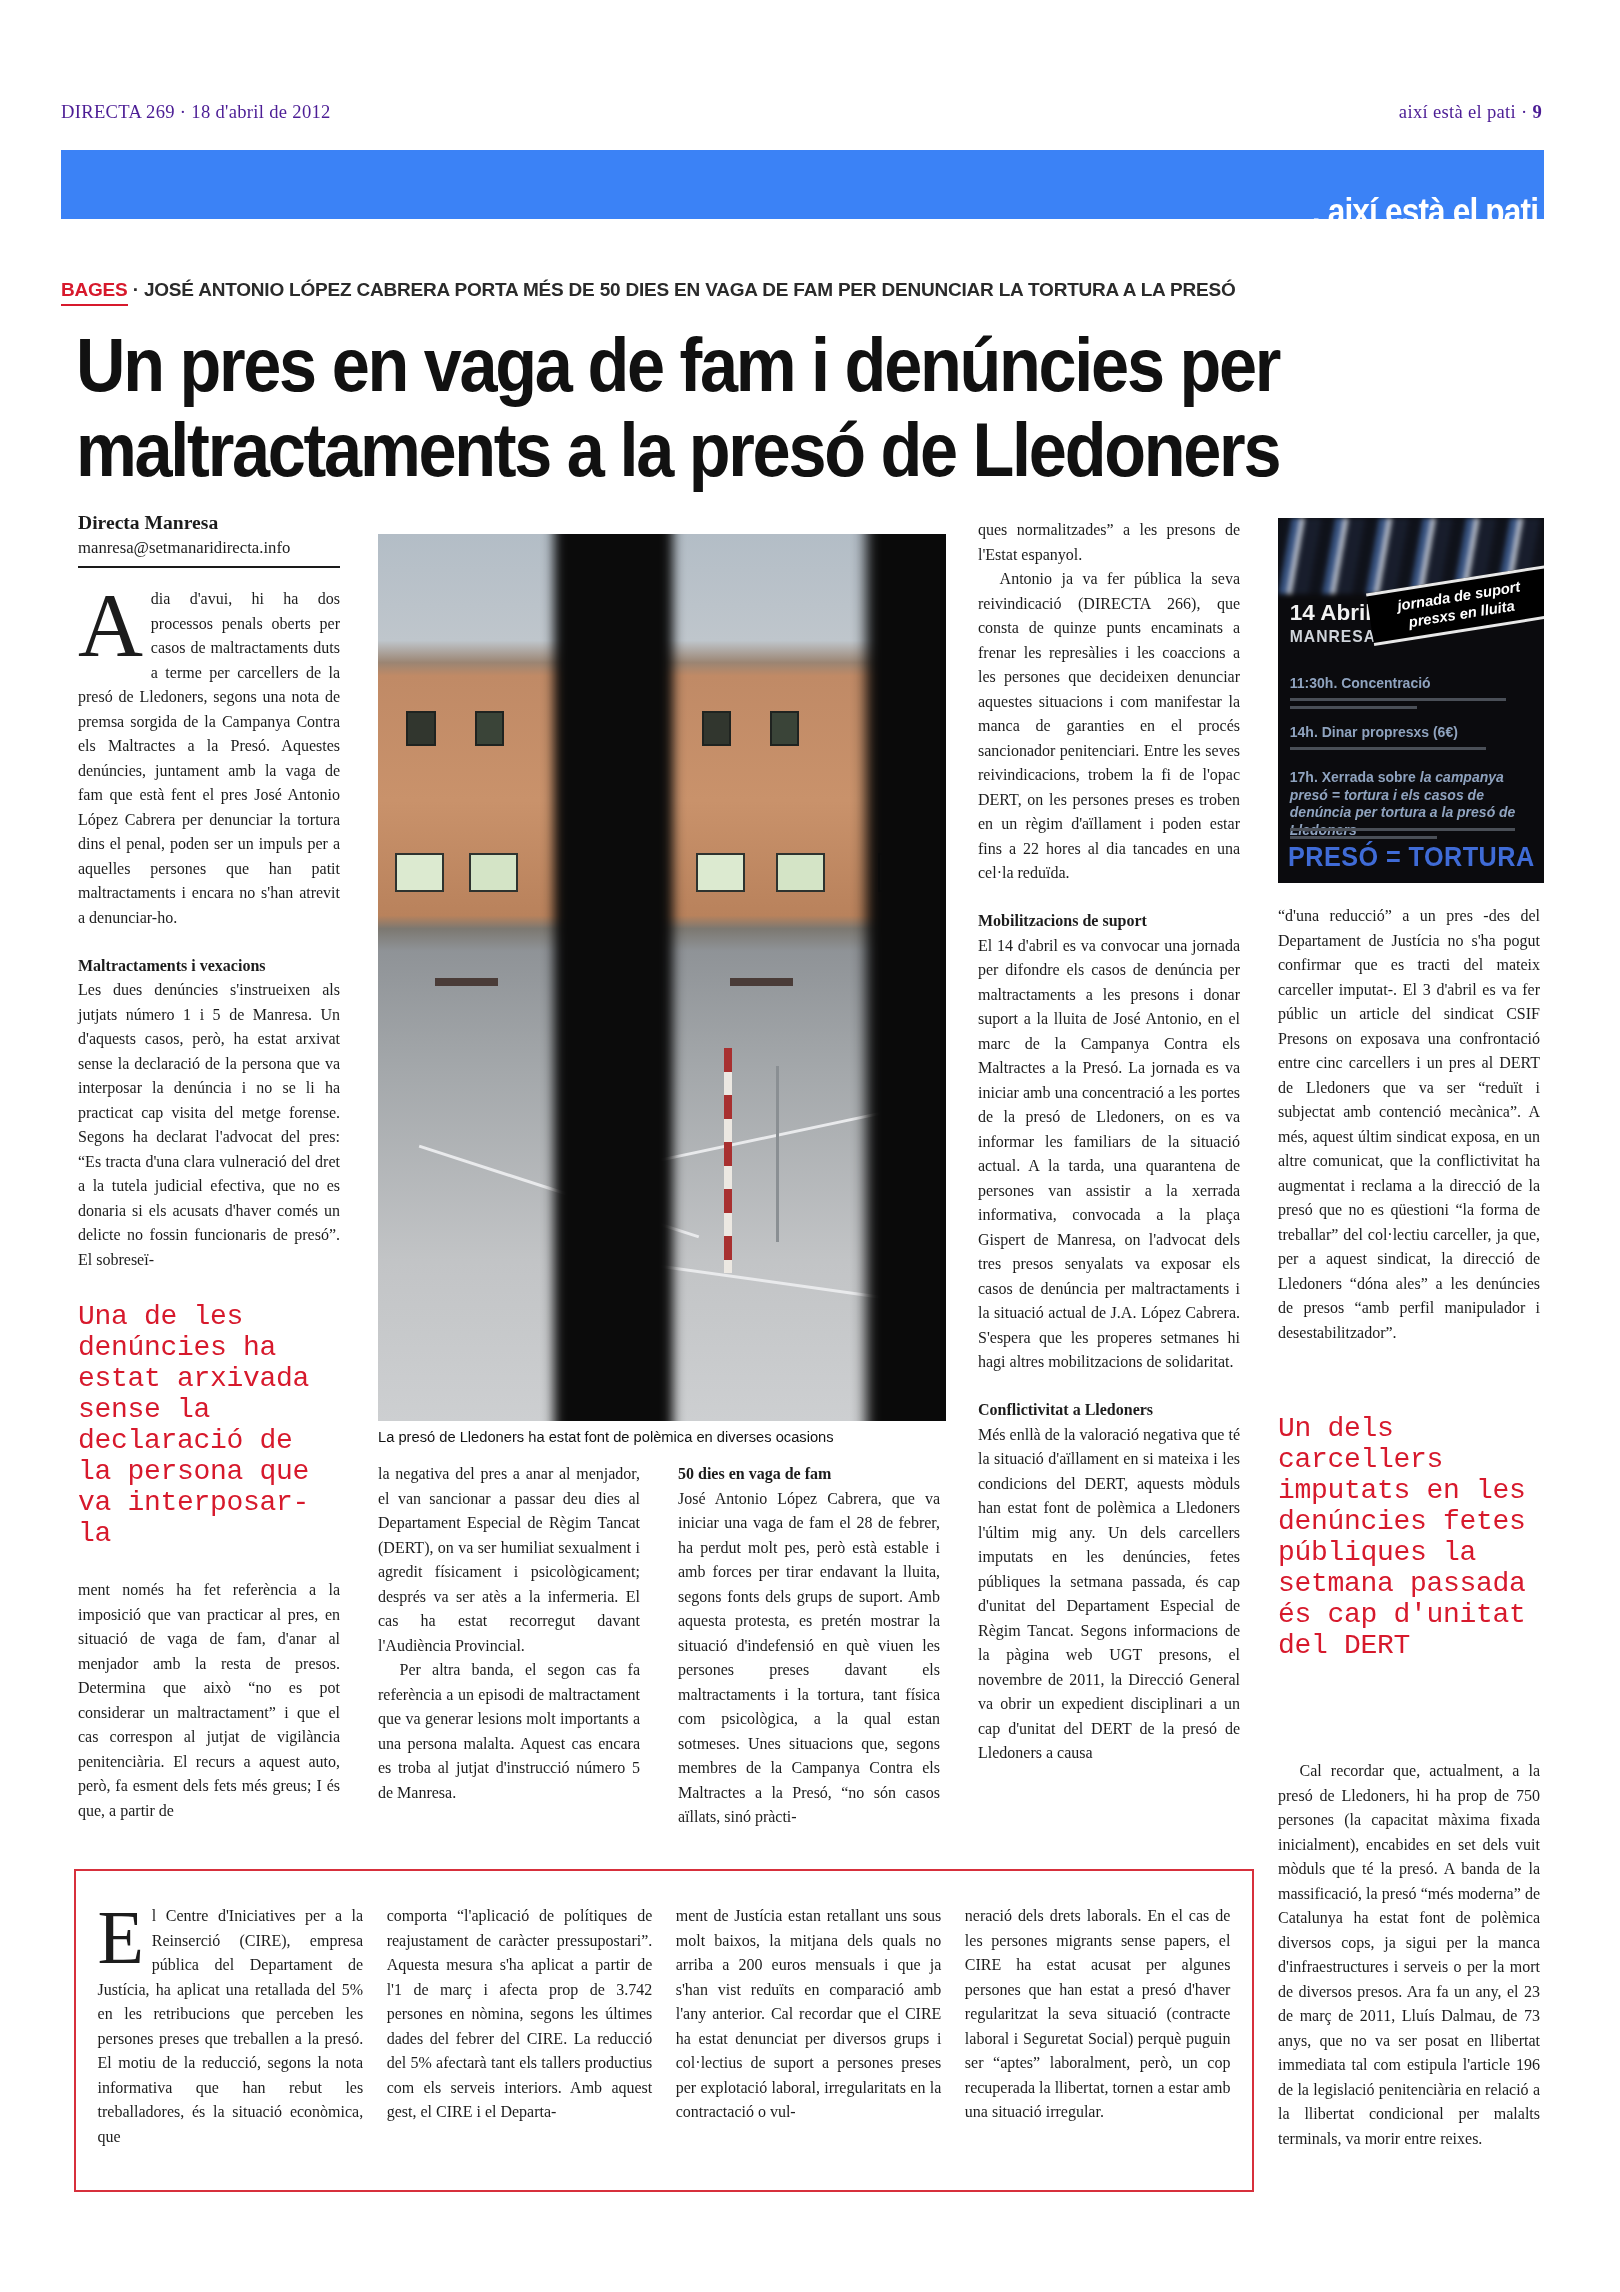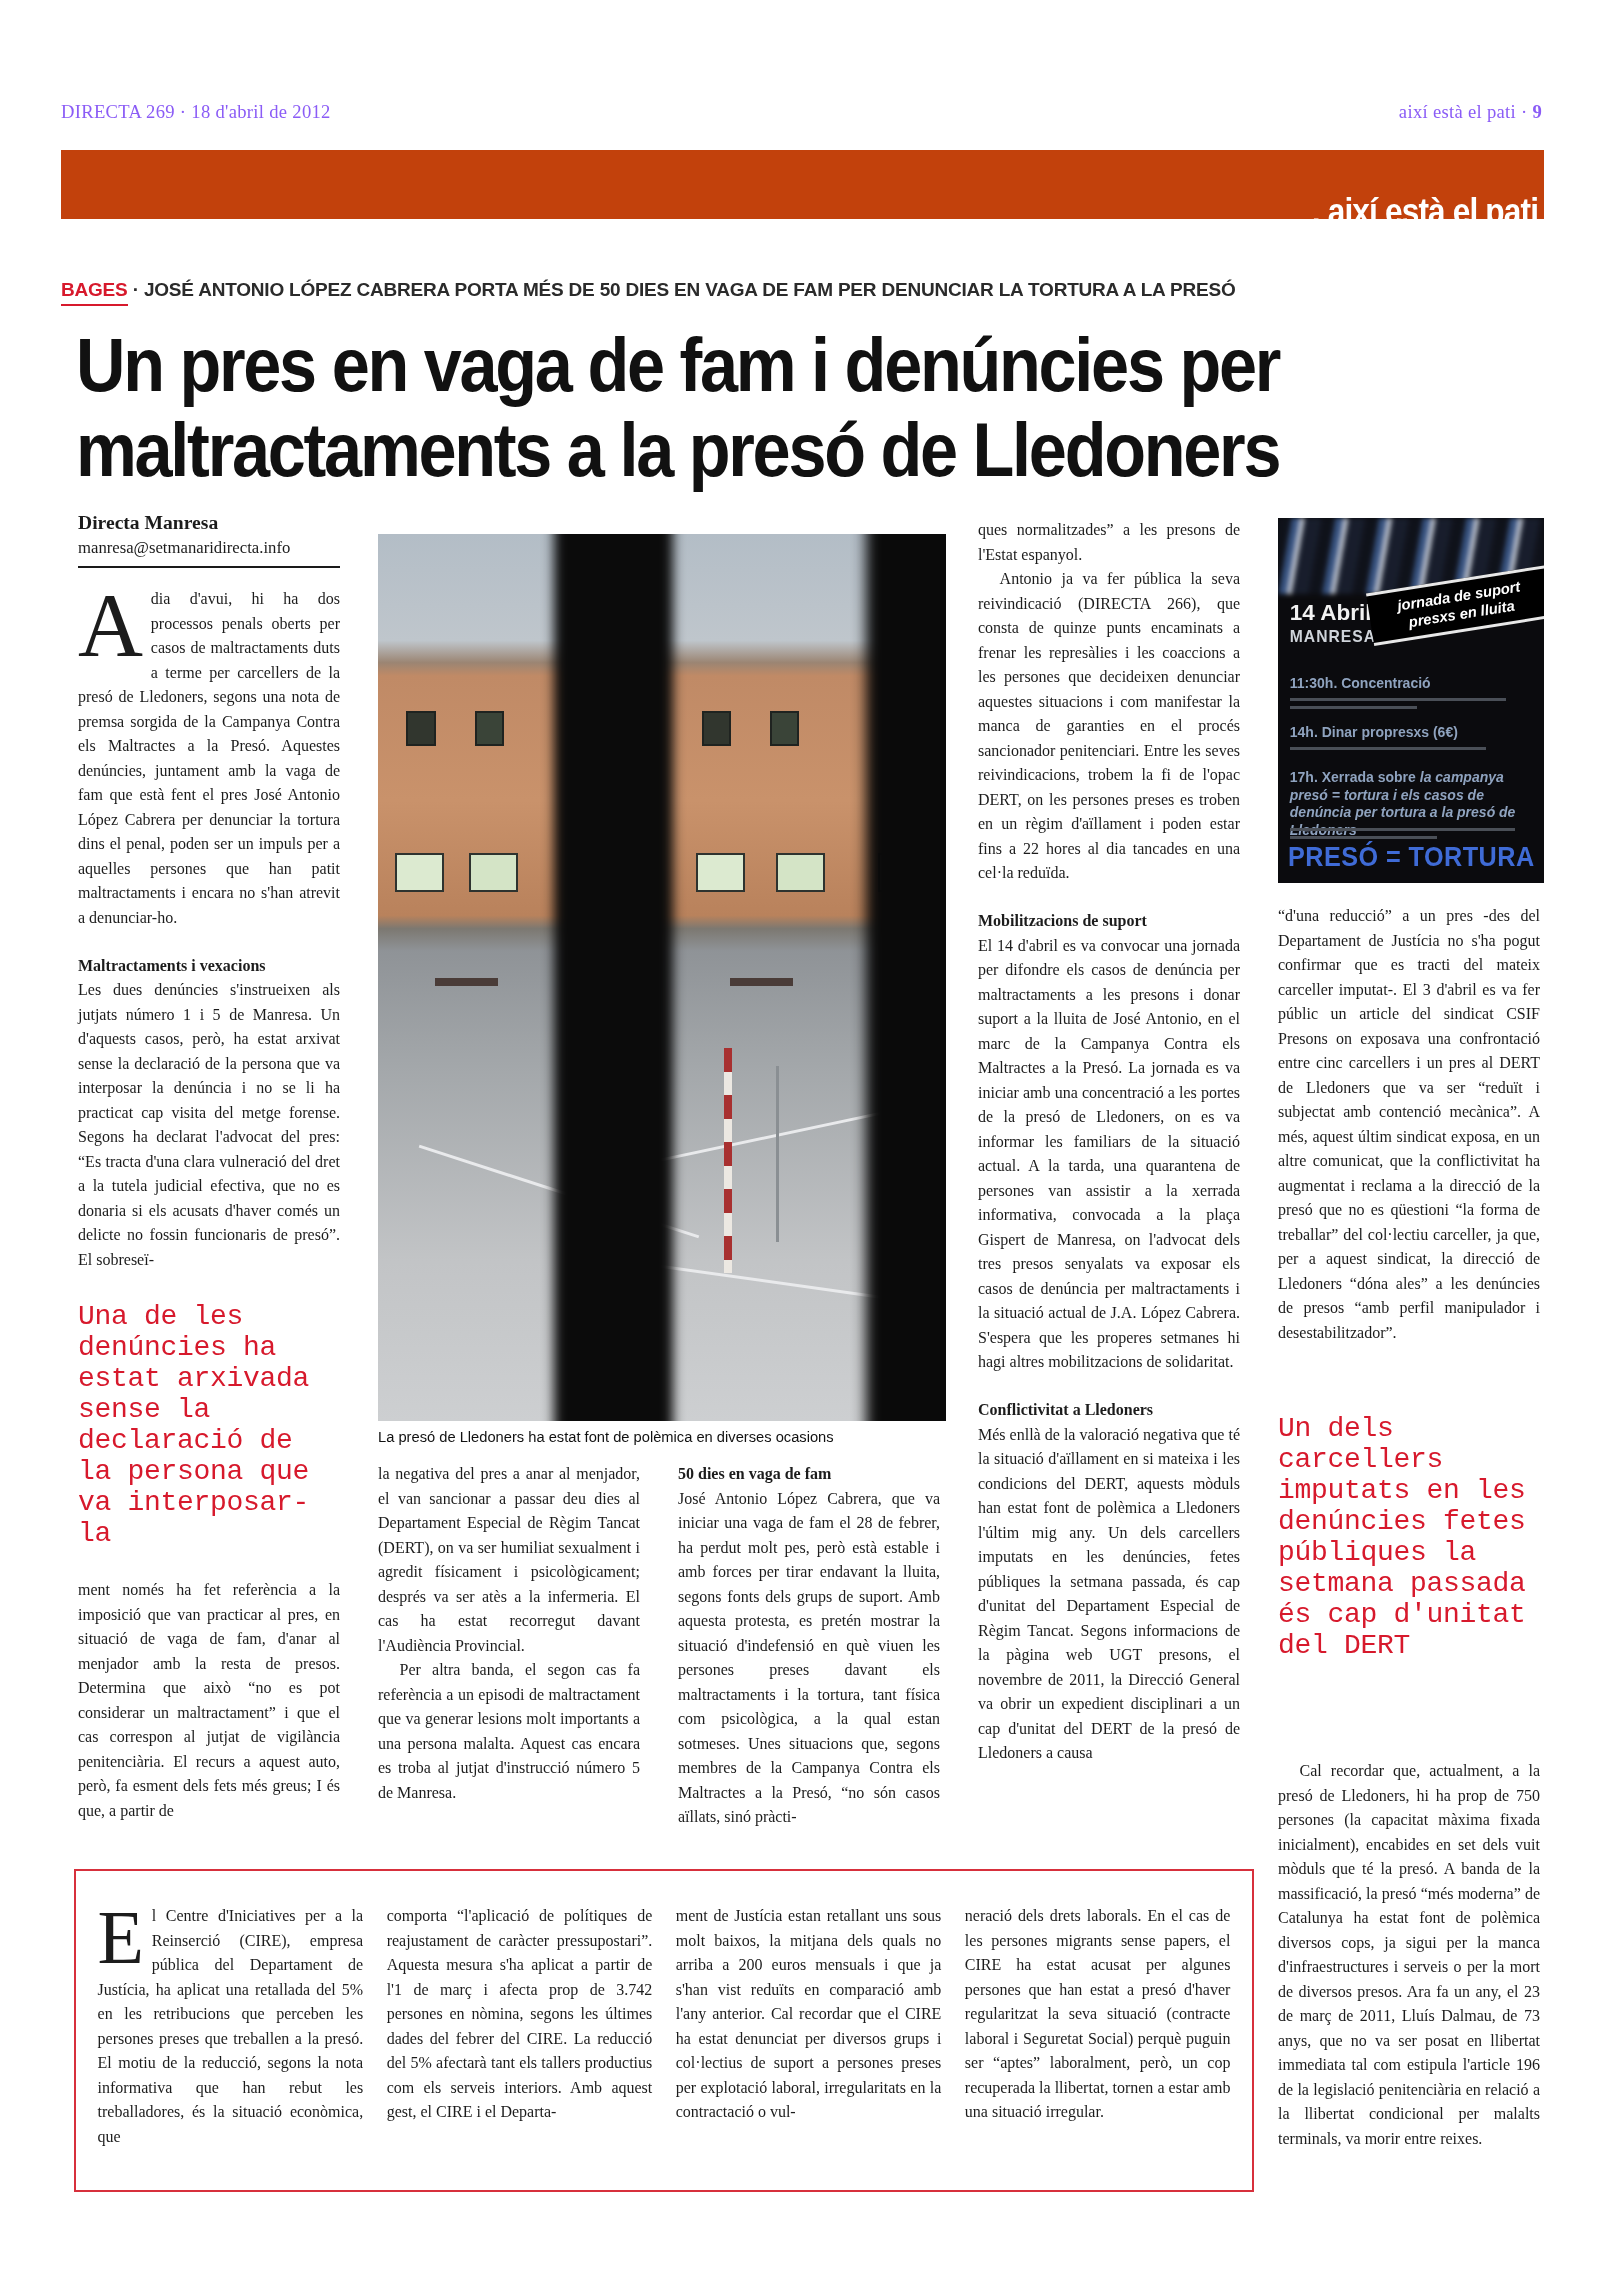--- a/index.html
+++ b/index.html
@@ -1,21 +1,21 @@
 <!DOCTYPE html>
 <html><head>
 <meta charset="utf-8">
 <style>
   html,body{margin:0;padding:0;background:#ffffff;}
   #page{position:relative;width:1620px;height:2293px;background:#ffffff;overflow:hidden;
         font-family:"Liberation Serif",serif;color:#1c1c1c;}
   .abs{position:absolute;}
   
-  .hdr{font-size:18.6px;color:#8b5cf6;letter-spacing:0.3px;}
-  .banner{background:#c2410c;text-align:right;}
+  .hdr{font-size:18.6px;color:#4c1d95;letter-spacing:0.3px;}
+  .banner{background:#3b82f6;text-align:right;}
   .banner-label{position:absolute;right:5.9px;bottom:-13.7px;color:#ffffff;font-weight:bold;
         font-size:36px;letter-spacing:-1px;transform:scaleX(0.88);transform-origin:100% 100%;
         white-space:nowrap;font-family:"Liberation Sans",sans-serif;}
   
   .kicker{font-family:"Liberation Sans",sans-serif;font-weight:bold;font-size:19px;
         color:#2b2b2b;letter-spacing:-0.2px;white-space:nowrap;}
   .kicker .loc{color:#d7192c;border-bottom:2.9px solid #d7192c;padding-bottom:3.9px;}
   
   .headline-line{font-family:"Liberation Sans",sans-serif;font-weight:bold;font-size:76px;
         color:#111111;letter-spacing:-2.5px;white-space:nowrap;transform:scaleX(0.9);

